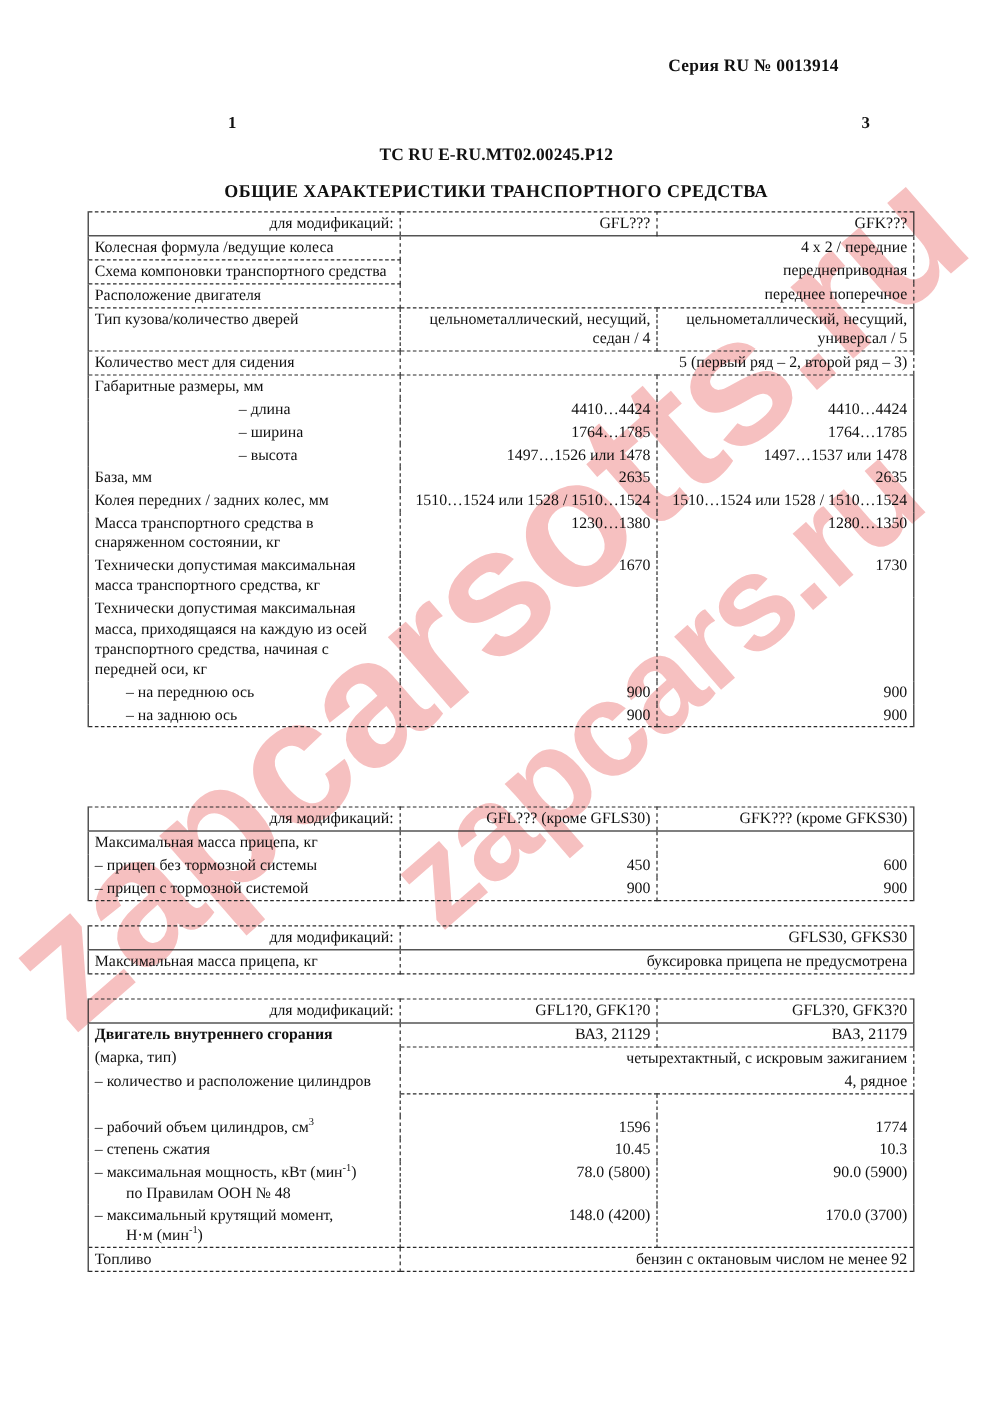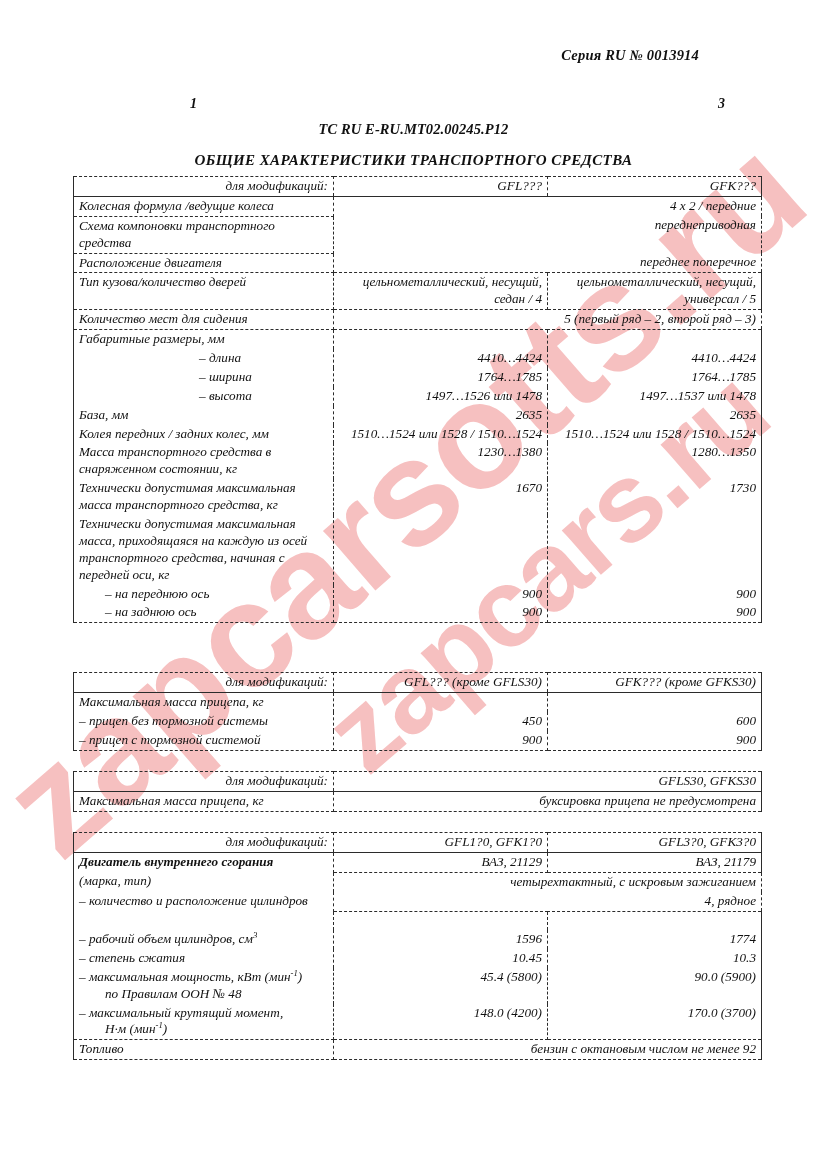--- a/index.html
+++ b/index.html
@@ -48,21 +48,20 @@
     transform: rotate(-41deg);
     transform-origin: left top;
   }
 
   
   #page {
     position: relative;
     z-index: 2;
     width: 827px;
     height: 940px;
-    font-style: italic;
   }
 
   .serial {
     position: absolute;
     right: 128px;
     top: 47px;
     font-size: 14.5px;
     font-weight: bold;
     letter-spacing: 0.2px;
   }
@@ -337,21 +336,21 @@
         <td class="solid-left nb-top nb-bottom">–    степень сжатия</td>
         <td class="c nb-top nb-bottom">10.45</td>
         <td class="c solid-right nb-top nb-bottom">10.3</td>
       </tr>
 
       <tr>
         <td class="solid-left nb-top nb-bottom">
           <span>–    максимальная мощность, кВт (мин</span><sup>-1</sup><span>)</span><br>
           <span class="ind-md"></span><span>по Правилам ООН № 48</span>
         </td>
-        <td class="c nb-top nb-bottom">45.4 (5800)</td>
+        <td class="c nb-top nb-bottom">78.0 (5800)</td>
         <td class="c solid-right nb-top nb-bottom">90.0 (5900)</td>
       </tr>
 
       <tr>
         <td class="solid-left nb-top">
           <span>–    максимальный крутящий момент,</span><br>
           <span class="ind-md"></span><span>Н·м (мин</span><sup>-1</sup><span>)</span>
         </td>
         <td class="c nb-top">148.0 (4200)</td>
         <td class="c solid-right nb-top">170.0 (3700)</td>

